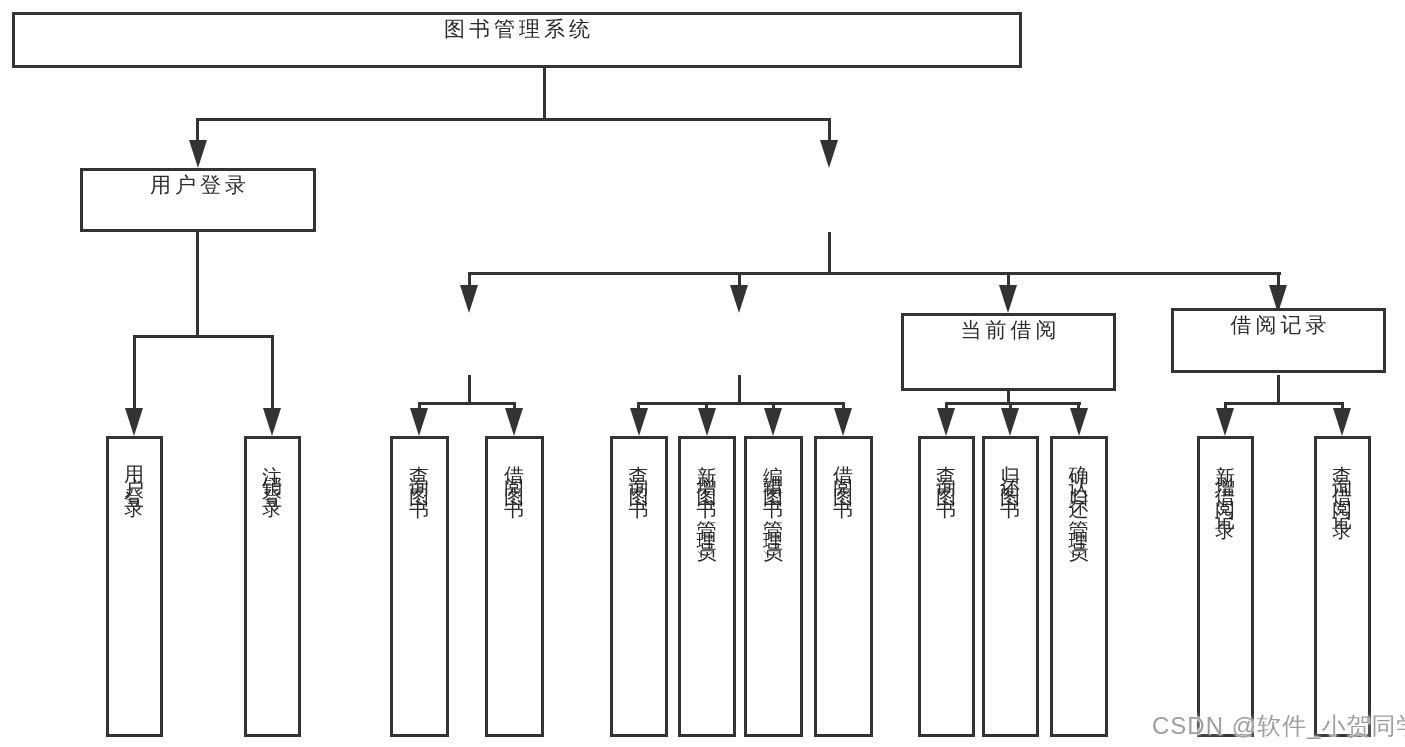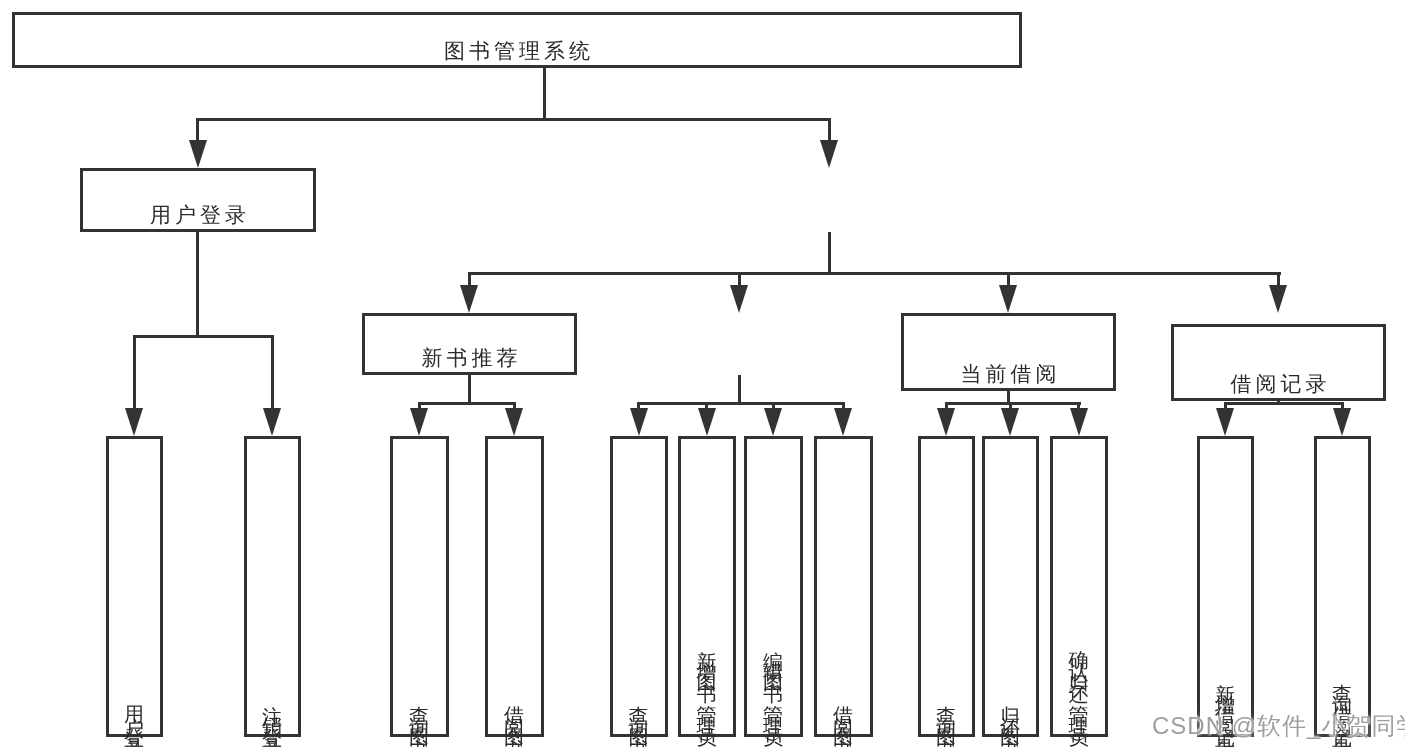--- a/index.html
+++ b/index.html
@@ -10,21 +10,21 @@
     --watermark:#9e9e9e;
   }
   html,body{margin:0;padding:0;background:var(--page-bg);}
   .stage{
     position:relative;width:1405px;height:747px;background:var(--page-bg);
     font-family:"Liberation Sans","DejaVu Sans",sans-serif;color:var(--text);
     overflow:hidden;
   }
   .box{
     position:absolute;background:var(--box-bg);border:3px solid var(--line);
-    box-sizing:border-box;display:flex;align-items:flex-end;justify-content:center;
+    box-sizing:border-box;display:flex;align-items:flex-start;justify-content:center;
   }
   .hlabel{font-size:21px;letter-spacing:4px;color:var(--text);white-space:nowrap;text-indent:4px;}
   .vlabel{
     writing-mode:vertical-rl;text-orientation:mixed;
     font-size:20px;letter-spacing:11px;color:var(--text);line-height:1;
     padding-top:11px; 
   }
   .vline,.hline{position:absolute;background:var(--line);}
   .vline{width:3px;}
   .hline{height:3px;}
@@ -105,27 +105,24 @@
   <div class="arrow" style="left:1333px;top:408px;"></div>
 
   <div class="box" style="left:12px;top:12px;width:1010px;height:56px;">
     <span class="hlabel">图书管理系统</span>
   </div>
 
   <div class="box" style="left:80px;top:168px;width:236px;height:64px;">
     <span class="hlabel">用户登录</span>
   </div>
 
-  <div class="box" style="left:362px;top:313px;width:215px;height:62px;">
-    <span class="hlabel">新书推荐</span>
-  </div>
   <div class="box" style="left:901px;top:313px;width:215px;height:78px;">
     <span class="hlabel">当前借阅</span>
   </div>
-  <div class="box" style="left:1171px;top:324px;width:215px;height:77px;">
+  <div class="box" style="left:1171px;top:308px;width:215px;height:65px;">
     <span class="hlabel">借阅记录</span>
   </div>
 
   <div class="box" style="left:106px;top:436px;width:57px;height:301px;">
     <span class="vlabel">用户登录</span>
   </div>
   <div class="box" style="left:244px;top:436px;width:57px;height:301px;">
     <span class="vlabel">注销登录</span>
   </div>
 

